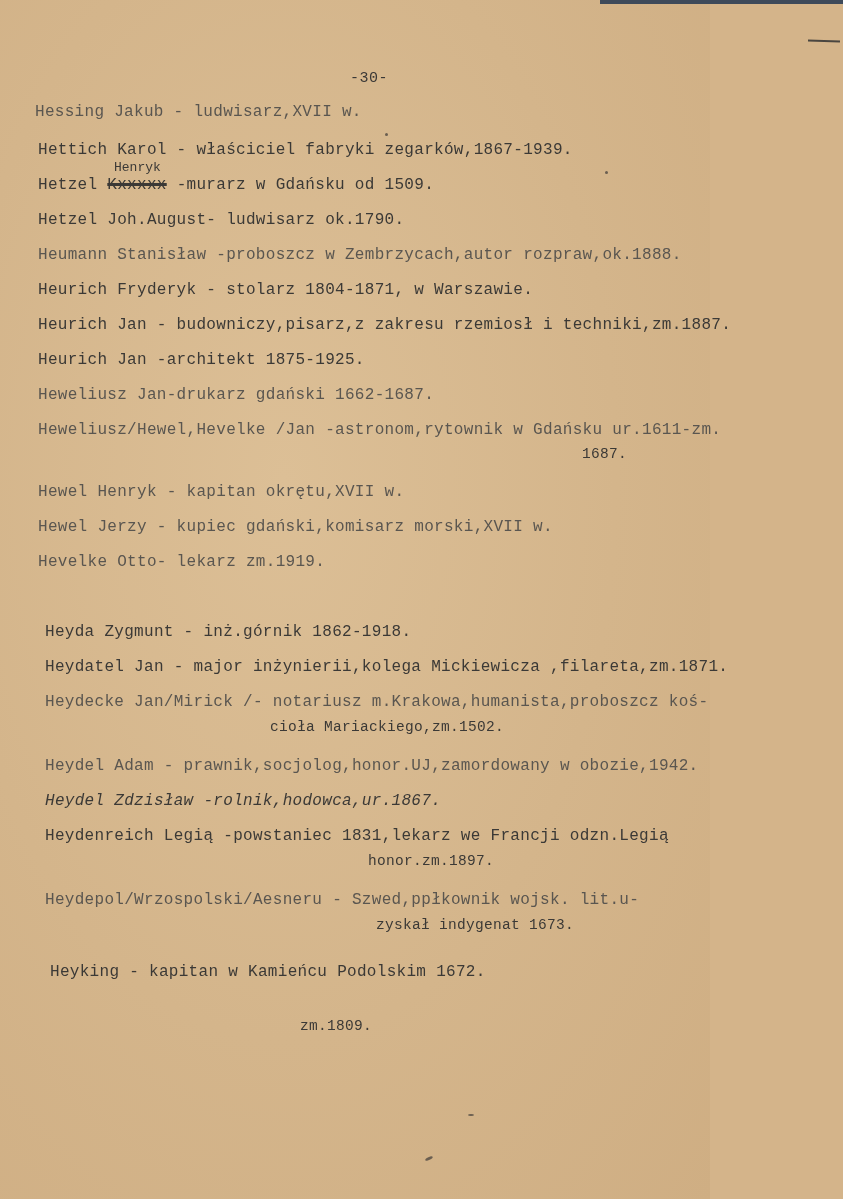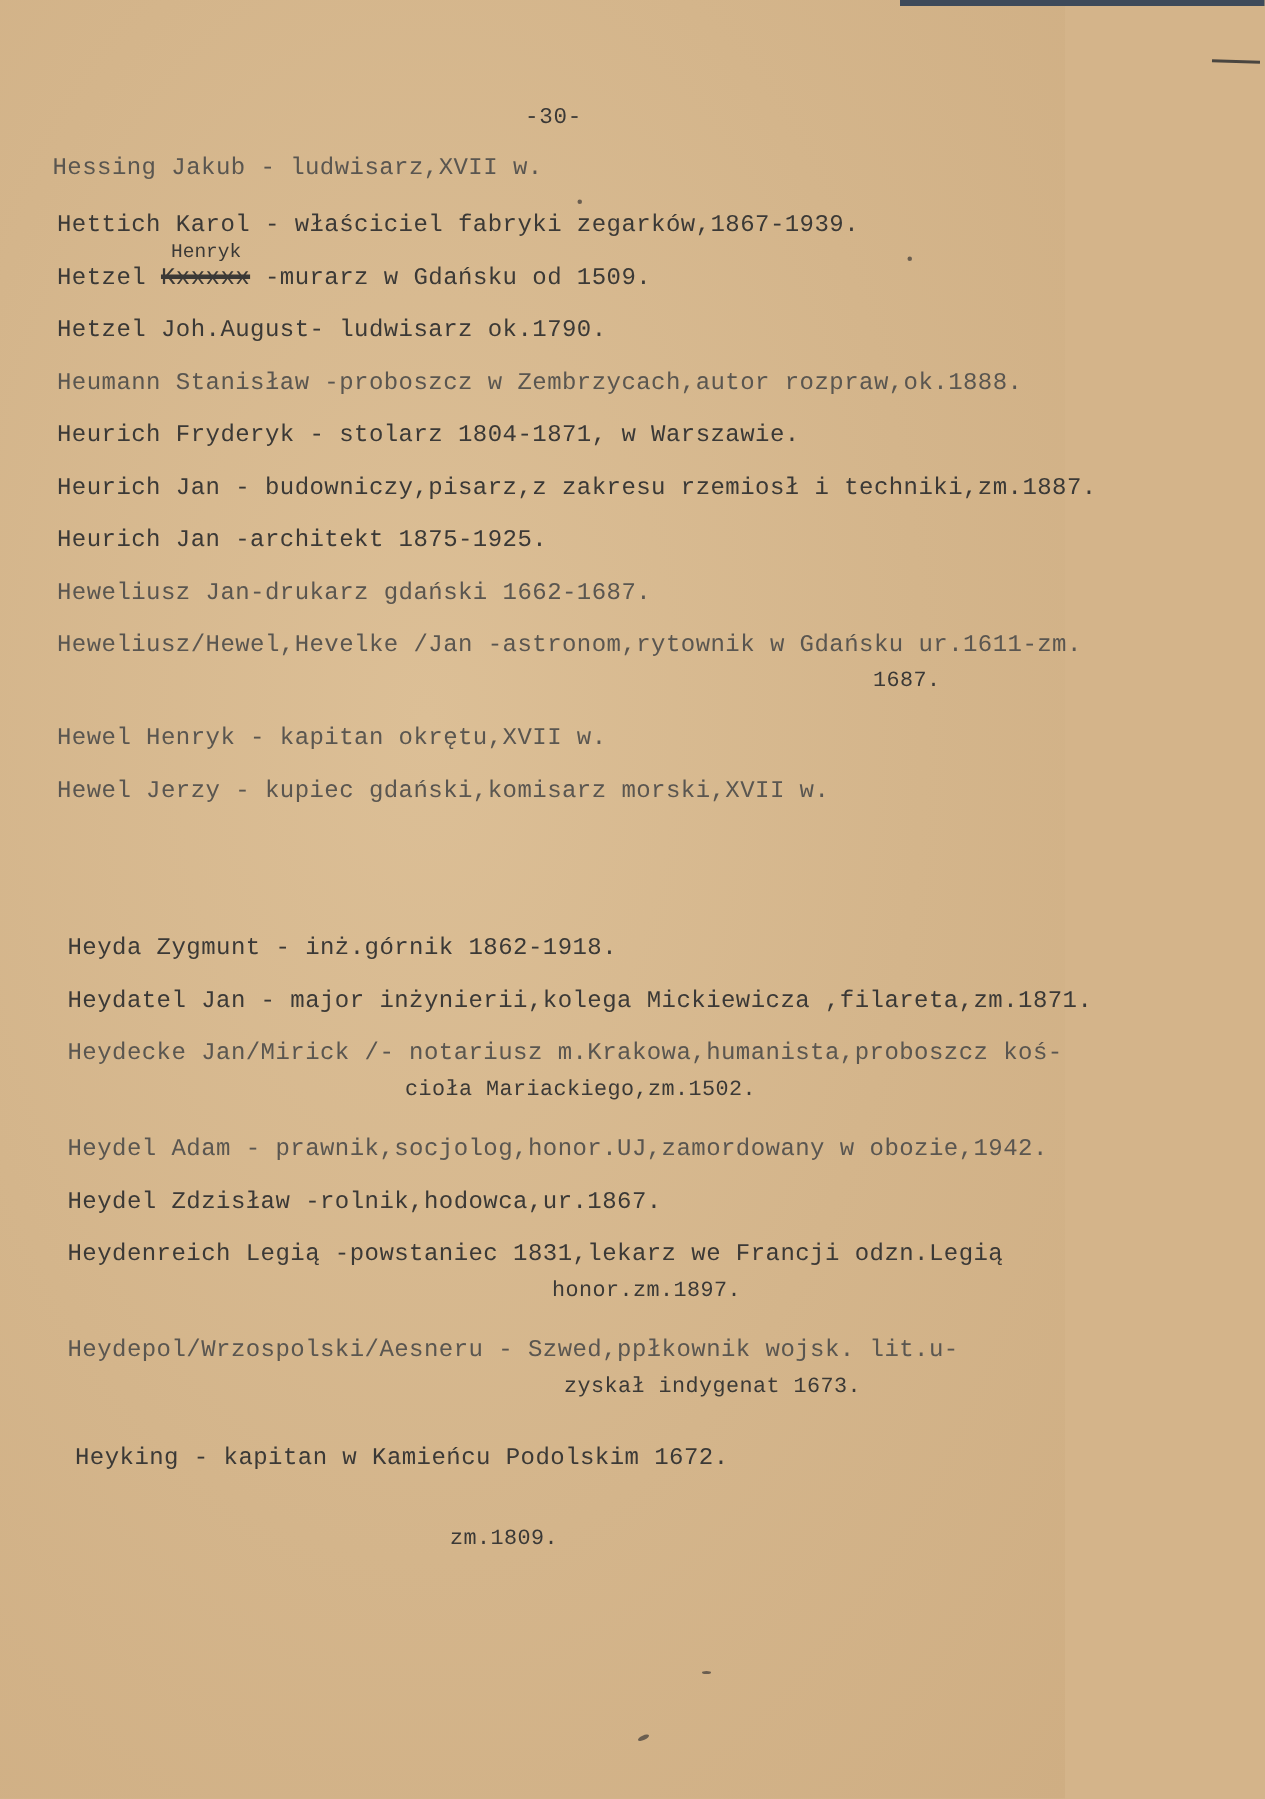--- a/index.html
+++ b/index.html
@@ -58,27 +58,28 @@
   <div class="line faded" style="left:38px;top:246px;">Heumann Stanisław -proboszcz w Zembrzycach,autor rozpraw,ok.1888.</div>
   <div class="line" style="left:38px;top:281px;">Heurich Fryderyk - stolarz 1804-1871, w Warszawie.</div>
   <div class="line" style="left:38px;top:316px;">Heurich Jan - budowniczy,pisarz,z zakresu rzemiosł i techniki,zm.1887.</div>
   <div class="line" style="left:38px;top:351px;">Heurich Jan -architekt 1875-1925.</div>
   <div class="line faded" style="left:38px;top:386px;">Heweliusz Jan-drukarz gdański 1662-1687.</div>
   <div class="line faded" style="left:38px;top:421px;">Heweliusz/Hewel,Hevelke /Jan -astronom,rytownik w Gdańsku ur.1611-zm.</div>
   <div class="cont" style="left:582px;top:446px;">1687.</div>
 
   <div class="line faded" style="left:38px;top:518px;">Hewel Jerzy - kupiec gdański,komisarz morski,XVII w.</div>
   <div class="line faded" style="left:38px;top:483px;">Hewel Henryk - kapitan okrętu,XVII w.</div>
+  <div class="line faded" style="left:38px;top:553px;">Hevelke Otto- lekarz zm.1919.</div>
   <div class="line" style="left:45px;top:623px;">Heyda Zygmunt - inż.górnik 1862-1918.</div>
   <div class="line" style="left:45px;top:658px;">Heydatel Jan - major inżynierii,kolega Mickiewicza ,filareta,zm.1871.</div>
   <div class="line faded" style="left:45px;top:693px;">Heydecke Jan/Mirick /- notariusz m.Krakowa,humanista,proboszcz koś-</div>
   <div class="cont" style="left:270px;top:719px;">cioła Mariackiego,zm.1502.</div>
 
   <div class="line faded" style="left:45px;top:757px;">Heydel Adam - prawnik,socjolog,honor.UJ,zamordowany w obozie,1942.</div>
-  <div class="line" style="left:45px;top:792px;">Heydel Zdzisław -rolnik,hodowca,ur.1867.</div>
+  <div class="line" style="left:45px;top:792px;font-style:italic;">Heydel Zdzisław -rolnik,hodowca,ur.1867.</div>
   <div class="line" style="left:45px;top:827px;">Heydenreich Legią -powstaniec 1831,lekarz we Francji odzn.Legią</div>
   <div class="cont" style="left:368px;top:853px;">honor.zm.1897.</div>
 
   <div class="line faded" style="left:45px;top:891px;">Heydepol/Wrzospolski/Aesneru - Szwed,ppłkownik wojsk. lit.u-</div>
   <div class="cont" style="left:376px;top:917px;">zyskał indygenat 1673.</div>
 
   <div class="line" style="left:50px;top:963px;">Heyking - kapitan w Kamieńcu Podolskim 1672.</div>
   <div class="cont" style="left:300px;top:1018px;">zm.1809.</div>
 
   <div class="speck" style="left:425px;top:1157px;width:8px;height:3px;transform:rotate(-25deg);"></div>

